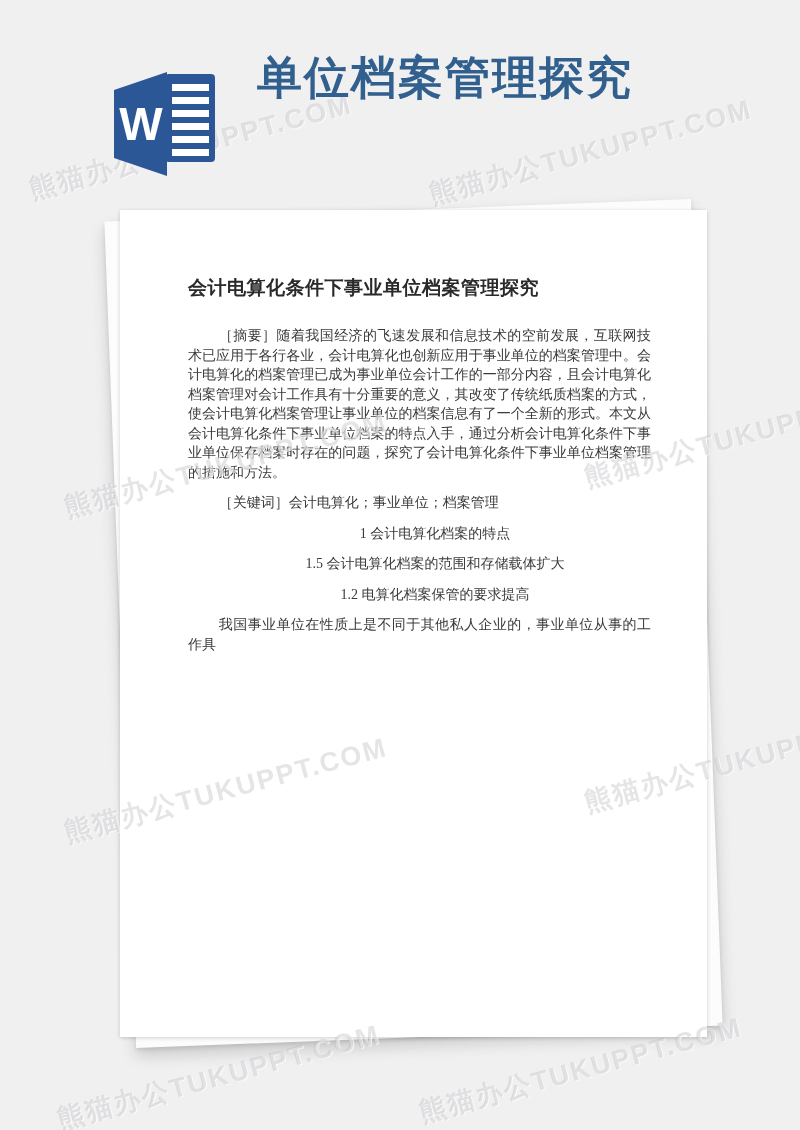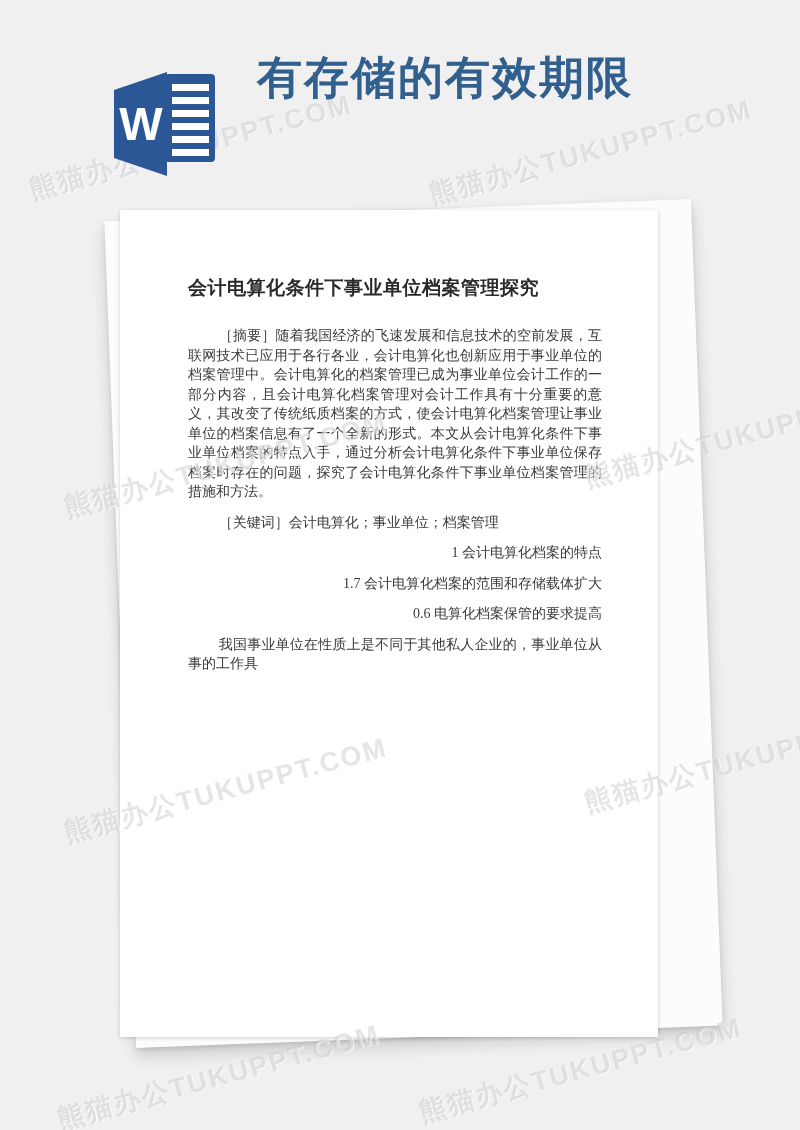--- a/index.html
+++ b/index.html
@@ -28,35 +28,35 @@
   }
 
   
   .page-behind{
     position:absolute;left:120px;top:210px;width:587px;height:827px;
     background:#fcfcfd;z-index:1;
     transform:rotate(-2.2deg);
     box-shadow:0 8px 16px rgba(0,0,0,0.16), 0 2px 4px rgba(0,0,0,0.10);
   }
   .page-main{
-    position:absolute;left:120px;top:210px;width:538px;height:827px;
+    position:absolute;left:120px;top:210px;width:587px;height:827px;
     background:#ffffff;z-index:2;
     box-shadow:0 1px 4px rgba(0,0,0,0.18);
     padding:66px 56px 0 68px;overflow:hidden;
   }
 
   
   .doc-title{
     margin:0 0 26px 0;font-size:19px;line-height:24px;font-weight:700;
     color:#2a2a2a;letter-spacing:0.5px;
   }
   .doc-body{font-size:14px;line-height:19.5px;color:var(--doc-text);}
   .doc-body p{margin:0 0 11px 0;text-indent:2.2em;}
   .doc-para{text-align:justify;}
-  .doc-heading{text-align:right;font-family:Liberation Serif, serif;}
+  .doc-heading{text-align:center;font-family:Liberation Serif, serif;}
 
   
   .watermark-layer{position:absolute;inset:0;z-index:5;pointer-events:none;}
   .watermark{
     position:absolute;white-space:nowrap;
     font-family:"Liberation Sans","DejaVu Sans",sans-serif;
     font-weight:700;font-size:27px;letter-spacing:2px;
     color:rgba(168,168,174,0.30);
     text-shadow:1px 1px 0 rgba(255,255,255,0.65);
     transform:rotate(-15deg);transform-origin:0 50%;
@@ -68,22 +68,22 @@
 <div class="stage">
 
   <div class="page-behind"></div>
 
   <div class="page-main">
     <h1 class="doc-title">会计电算化条件下事业单位档案管理探究</h1>
     <div class="doc-body">
         <p class="doc-para">［摘要］随着我国经济的飞速发展和信息技术的空前发展，互联网技术已应用于各行各业，会计电算化也创新应用于事业单位的档案管理中。会计电算化的档案管理已成为事业单位会计工作的一部分内容，且会计电算化档案管理对会计工作具有十分重要的意义，其改变了传统纸质档案的方式，使会计电算化档案管理让事业单位的档案信息有了一个全新的形式。本文从会计电算化条件下事业单位档案的特点入手，通过分析会计电算化条件下事业单位保存档案时存在的问题，探究了会计电算化条件下事业单位档案管理的措施和方法。</p>
         <p class="doc-para">［关键词］会计电算化；事业单位；档案管理</p>
         <p class="doc-heading">1 会计电算化档案的特点</p>
-        <p class="doc-heading">1.7 会计电算化档案的范围和存储载体扩大</p>
-        <p class="doc-heading">0.6 电算化档案保管的要求提高</p>
+        <p class="doc-heading">1.5 会计电算化档案的范围和存储载体扩大</p>
+        <p class="doc-heading">1.2 电算化档案保管的要求提高</p>
         <p class="doc-para">我国事业单位在性质上是不同于其他私人企业的，事业单位从事的工作具</p>
       </div>
   </div>
 
   <div class="header">
     <div class="word-icon">
       <svg viewBox="0 0 110 118" xmlns="http://www.w3.org/2000/svg">
 
         <rect x="57" y="8" width="50" height="88" rx="4" fill="var(--word-blue)"></rect>
         <g fill="#ffffff">
@@ -93,21 +93,21 @@
           <rect x="64" y="57" width="37" height="7"></rect>
           <rect x="64" y="70" width="37" height="7"></rect>
           <rect x="64" y="83" width="37" height="7"></rect>
         </g>
 
         <polygon points="6,24 59,6 59,110 6,92" fill="var(--word-blue)"></polygon>
         <text x="33" y="74" text-anchor="middle" font-family="Liberation Sans, DejaVu Sans, sans-serif" font-size="46" font-weight="bold" fill="#ffffff">W</text>
       </svg>
     </div>
     <div class="header-title">
-      <div>有存储的有效期限</div>
+      <div>单位档案管理探究</div>
     </div>
   </div>
 
   <div class="watermark-layer">
       <span class="watermark" style="left: 30px; top: 172px;">熊猫办公TUKUPPT.COM</span>
       <span class="watermark" style="left: 430px; top: 177px;">熊猫办公TUKUPPT.COM</span>
       <span class="watermark" style="left: 65px; top: 490px;">熊猫办公TUKUPPT.COM</span>
       <span class="watermark" style="left: 585px; top: 460px;">熊猫办公TUKUPPT.COM</span>
       <span class="watermark" style="left: 65px; top: 815px;">熊猫办公TUKUPPT.COM</span>
       <span class="watermark" style="left: 585px; top: 785px;">熊猫办公TUKUPPT.COM</span>

